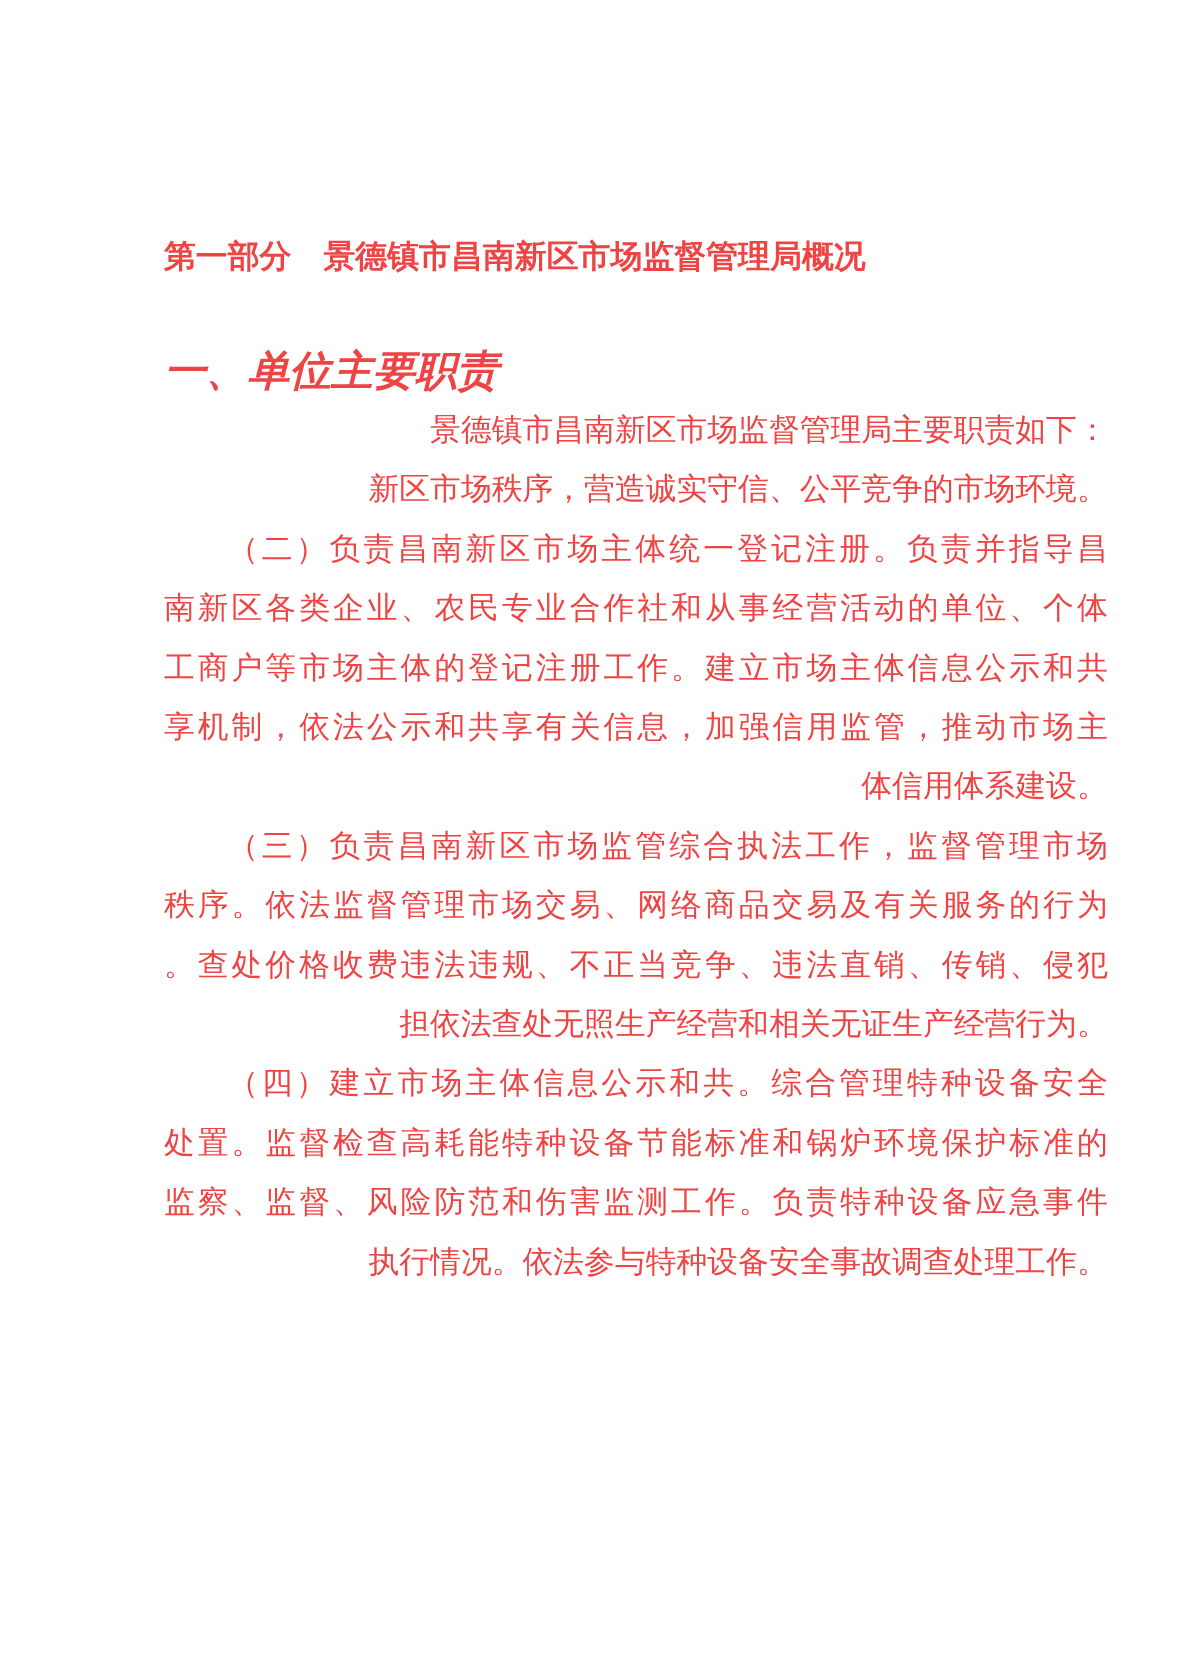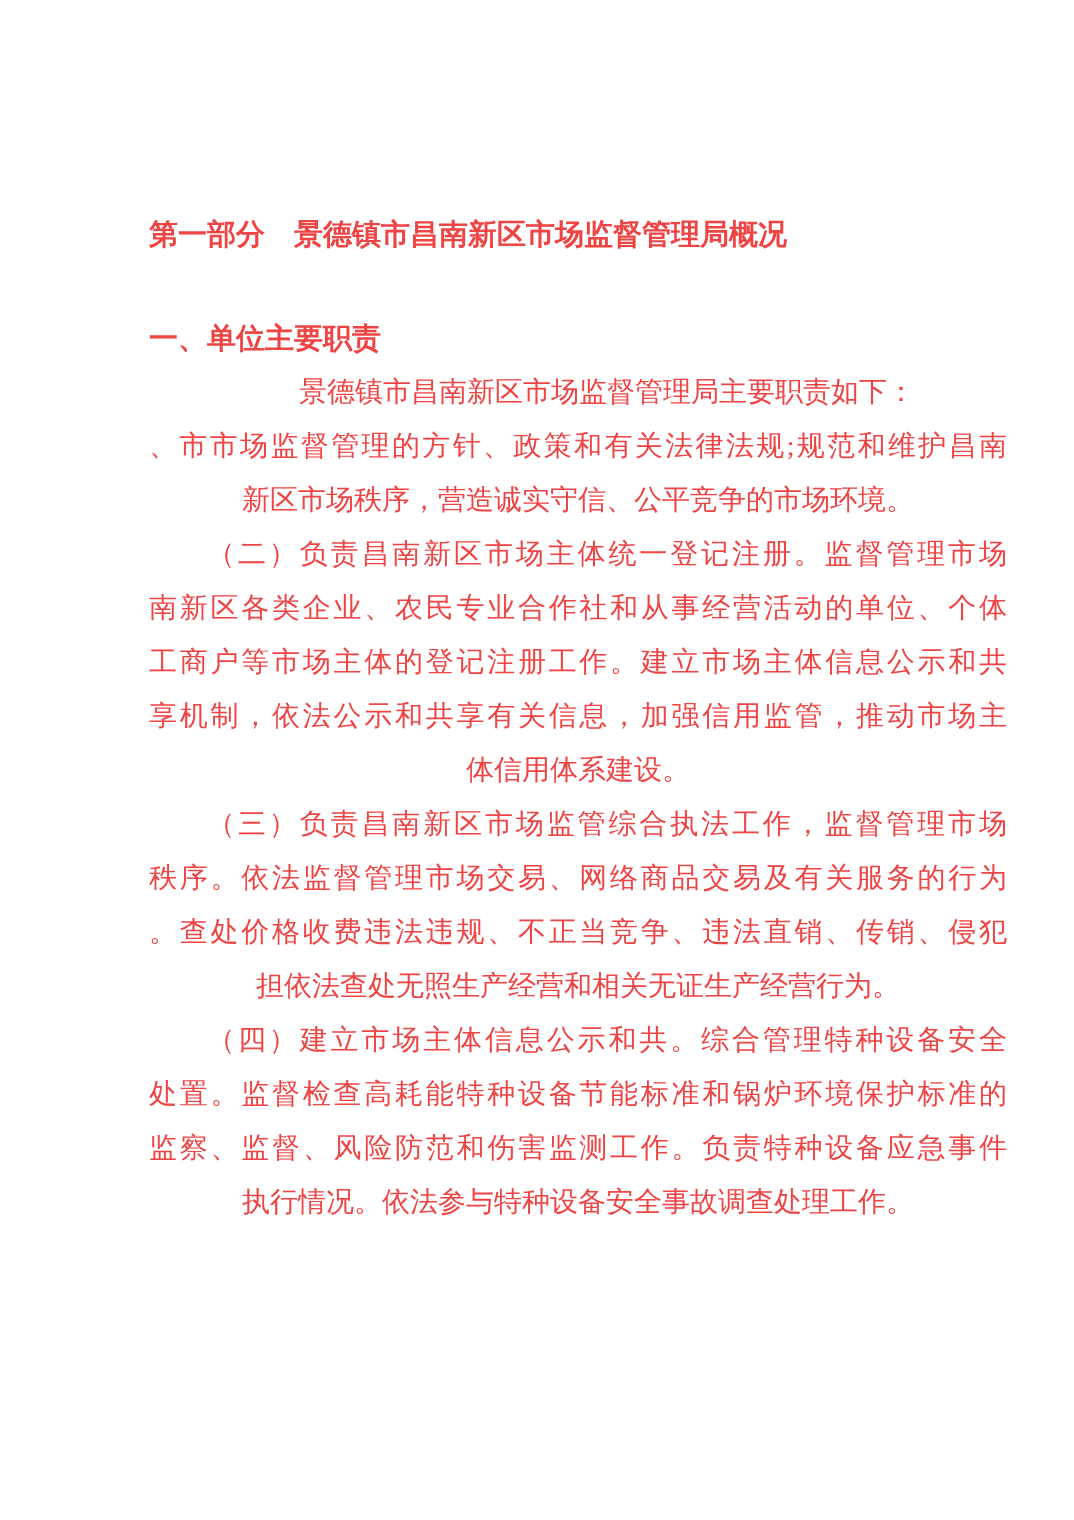--- a/index.html
+++ b/index.html
@@ -23,35 +23,36 @@
   .doc-title {
     margin: 0;
     font-size: 29px;
     font-weight: 700;
     line-height: 54px;
     white-space: nowrap;
     letter-spacing: 0;
   }
   .section-heading {
     margin: 50px 0 0 0;
-    font-size: 29px;
+    font-size: 38px;
     font-weight: 700;
     line-height: 54px;
     white-space: nowrap;
+    font-style: italic;
   }
   .doc-body {
     margin: 0;
   }
   .para {
     margin: 0;
   }
   .line {
     line-height: 54px;
     min-height: 54px;
-    text-align: center;
+    text-align: right;
   }
   .line.fill {
     text-align: justify;
     text-align-last: justify;
     text-justify: inter-character;
   }
   .line.first {
     text-indent: 58px;
   }
 </style>
@@ -59,25 +60,24 @@
 <body>
 
 <div class="page">
   <h1 class="doc-title">第一部分　景德镇市昌南新区市场监督管理局概况</h1>
   <h2 class="section-heading">一、单位主要职责</h2>
   <div class="doc-body">
       <div class="para">
         <div class="line first">景德镇市昌南新区市场监督管理局主要职责如下：</div>
       </div>
       <div class="para">
-        <div class="line fill">、市市场监督管理的方针、政策和有关法律法规;规范和维护昌南</div>
         <div class="line">新区市场秩序，营造诚实守信、公平竞争的市场环境。</div>
       </div>
       <div class="para">
-        <div class="line first fill">（二）负责昌南新区市场主体统一登记注册。监督管理市场</div>
+        <div class="line first fill">（二）负责昌南新区市场主体统一登记注册。负责并指导昌</div>
         <div class="line fill">南新区各类企业、农民专业合作社和从事经营活动的单位、个体</div>
         <div class="line fill">工商户等市场主体的登记注册工作。建立市场主体信息公示和共</div>
         <div class="line fill">享机制，依法公示和共享有关信息，加强信用监管，推动市场主</div>
         <div class="line">体信用体系建设。</div>
       </div>
       <div class="para">
         <div class="line first fill">（三）负责昌南新区市场监管综合执法工作，监督管理市场</div>
         <div class="line fill">秩序。依法监督管理市场交易、网络商品交易及有关服务的行为</div>
         <div class="line fill">。查处价格收费违法违规、不正当竞争、违法直销、传销、侵犯</div>
         <div class="line">担依法查处无照生产经营和相关无证生产经营行为。</div>

